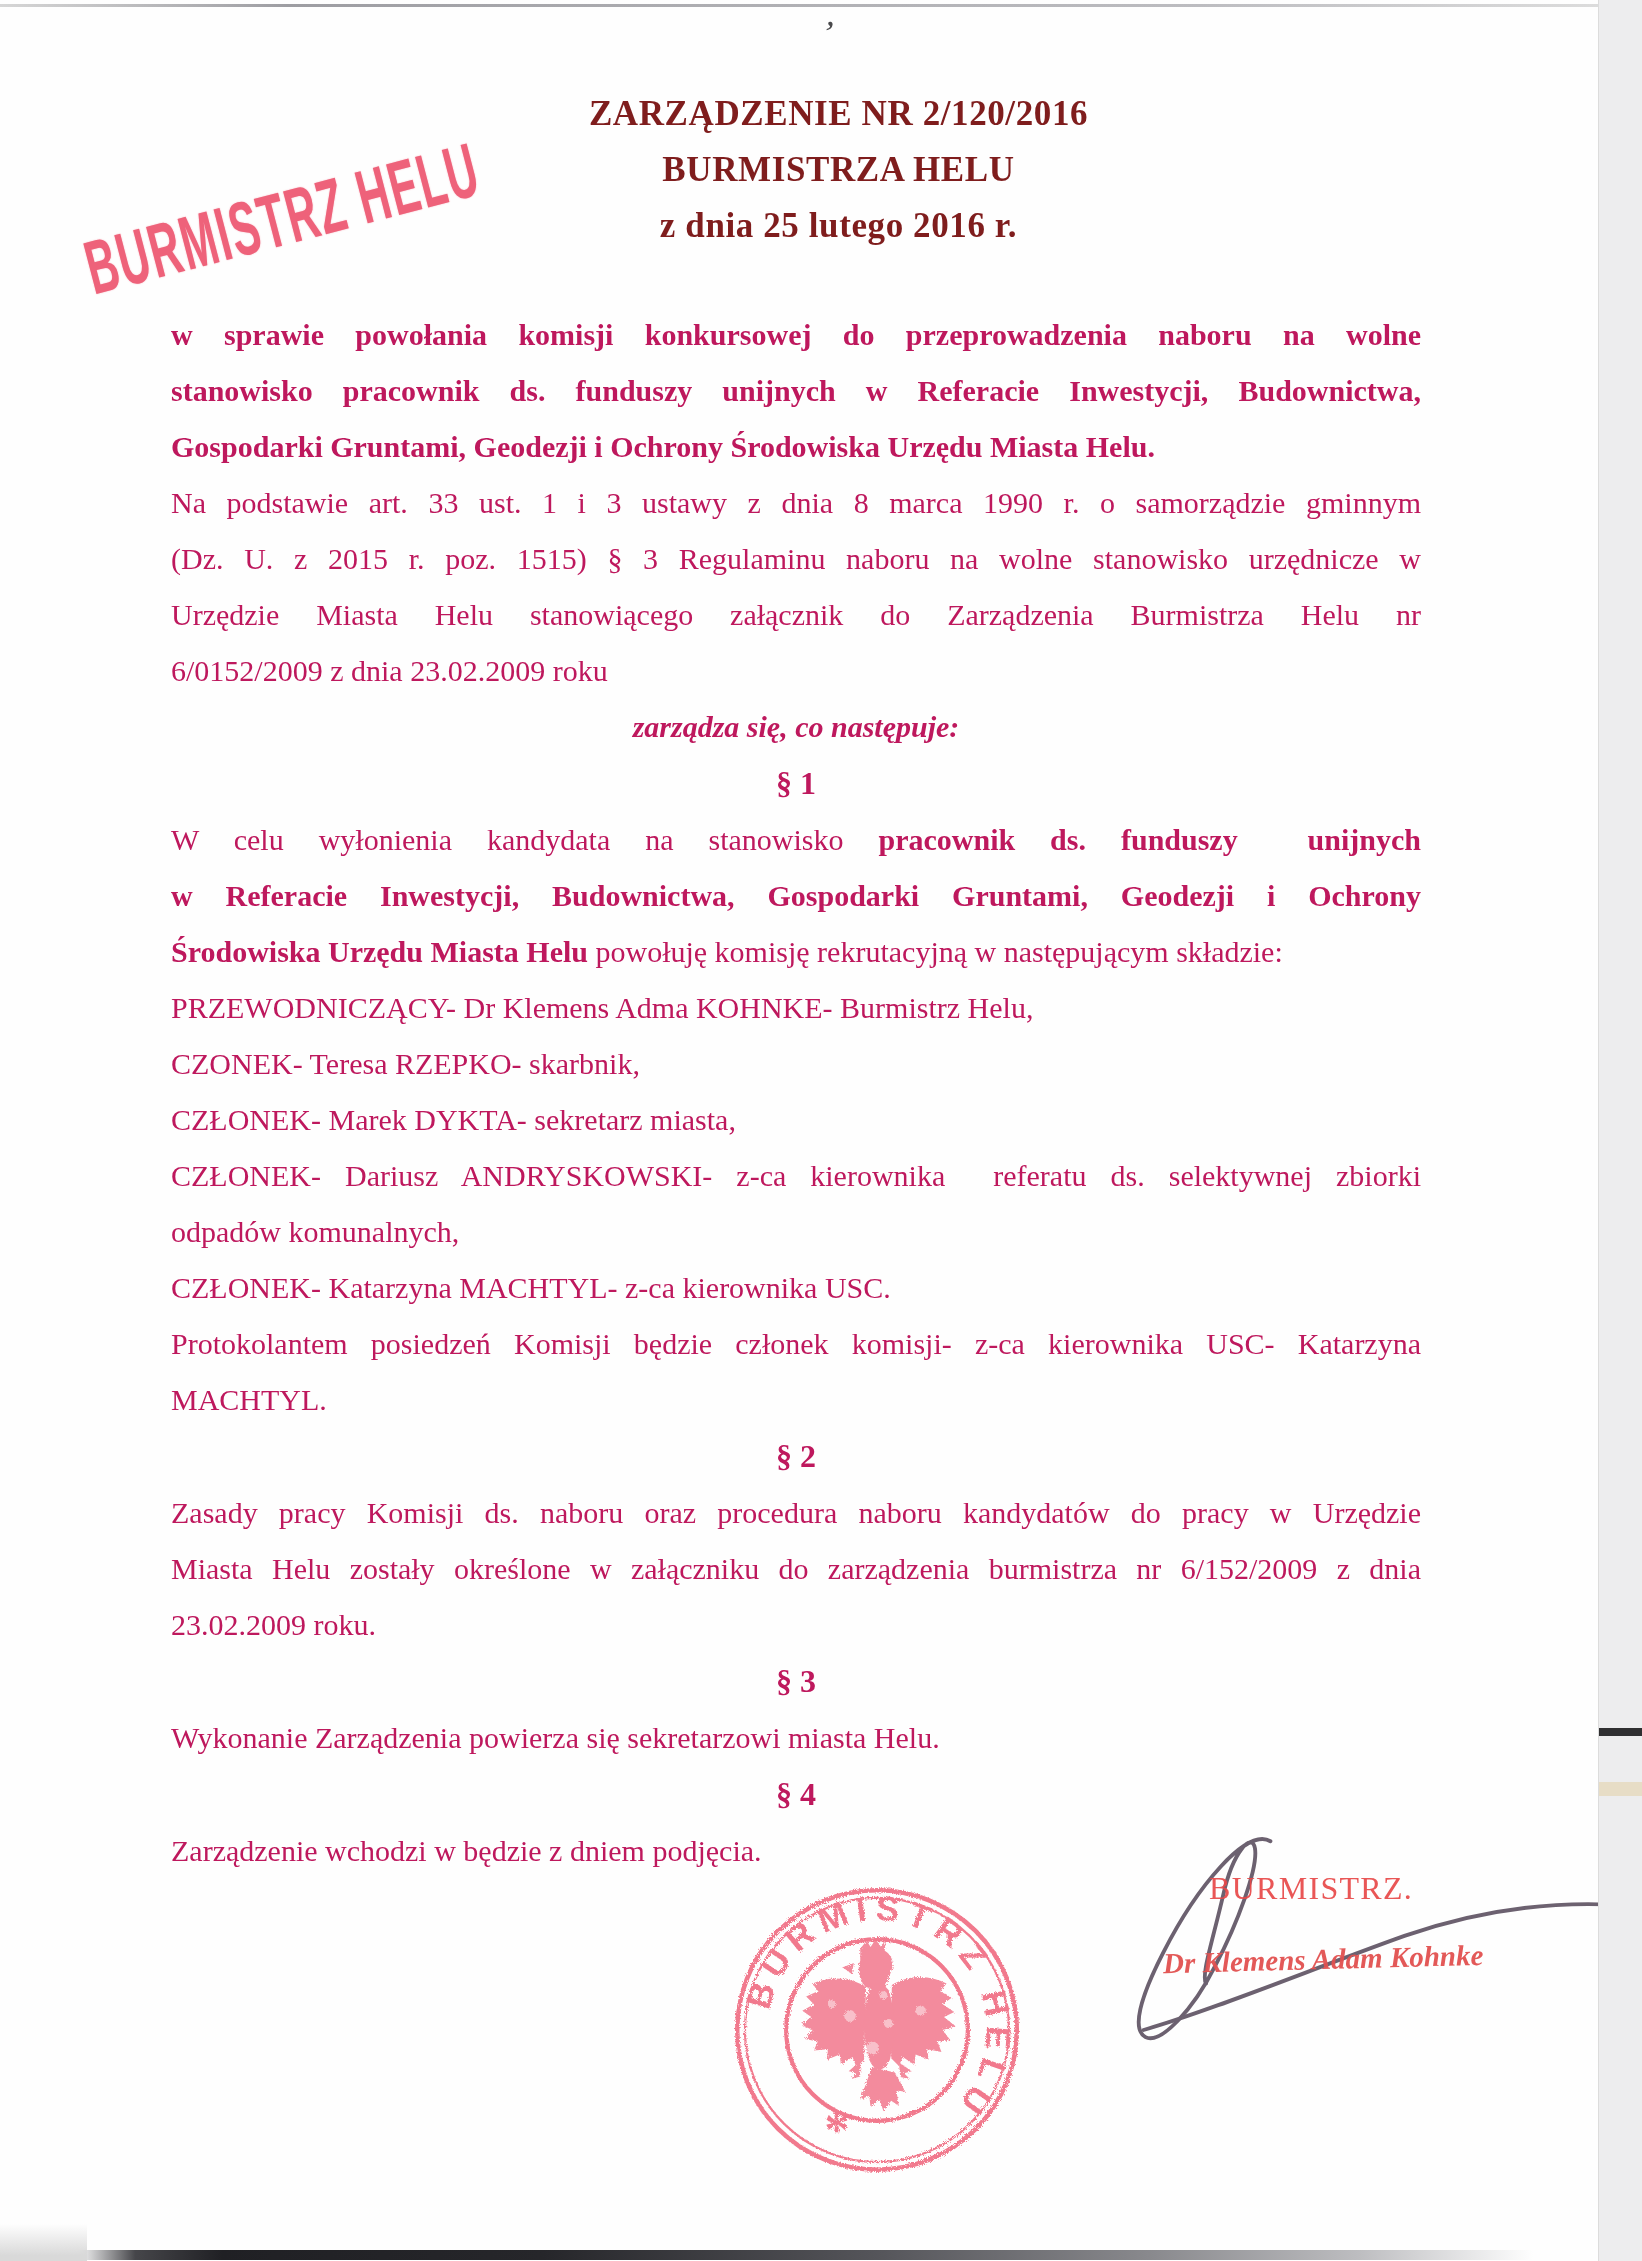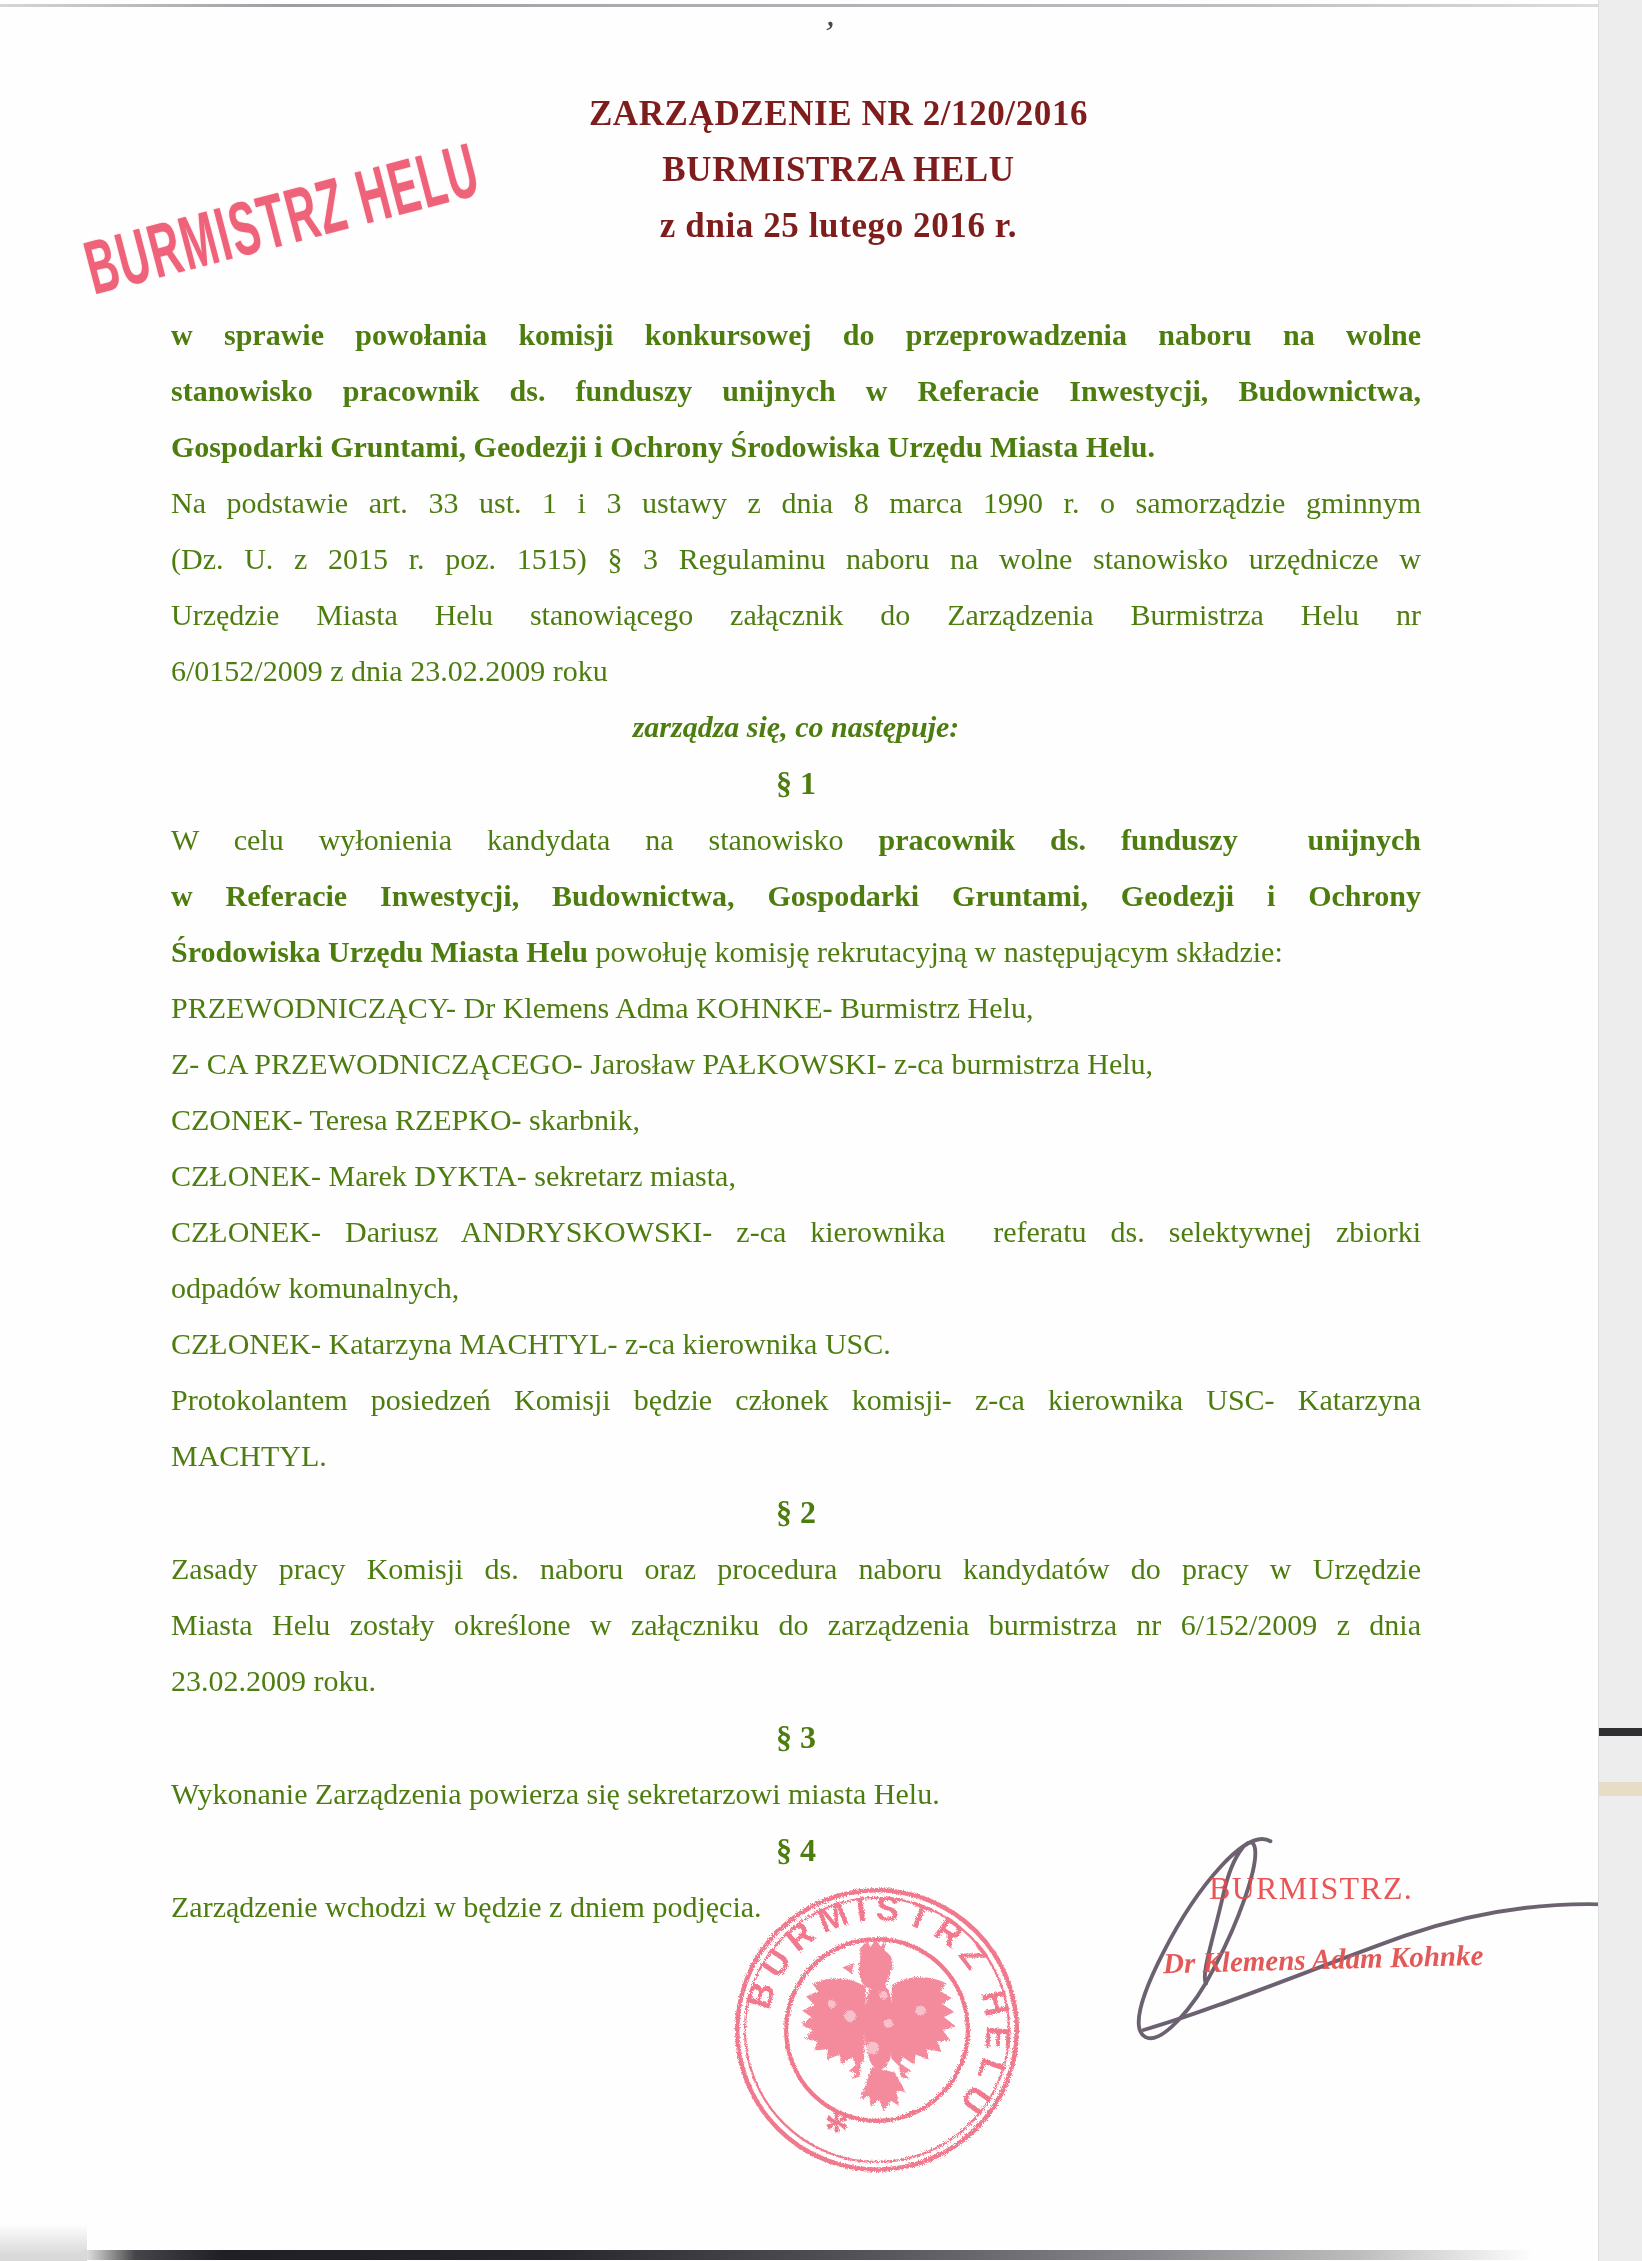--- a/index.html
+++ b/index.html
@@ -50,21 +50,21 @@
   }
   
   .title{
     position:absolute;left:0;top:86px;width:1643px;
     text-align:center;font-weight:bold;font-size:35px;line-height:56px;
     color:#7f1d1d;letter-spacing:0.6px;margin-left:17px;
   }
   
   .body-col{
     position:absolute;left:171px;top:307px;width:1250px;
-    font-size:30px;line-height:56px;color:#4d7c0f;
+    font-size:30px;line-height:56px;color:#be185d;
   }
   .ln{width:100%;}
   .j{text-align:justify;text-align-last:justify;}
   .c{text-align:center;}
   .b{font-weight:bold;}
   .i{font-style:italic;}
   .mark{font-size:32px;font-weight:bold;line-height:inherit;}
   
   .sig-title{
     position:absolute;left:1209px;top:1870px;
@@ -108,21 +108,20 @@
 
     <div class="ln c b i">zarządza się, co następuje:</div>
 
     <div class="ln c"><span class="mark">§ 1</span></div>
 
     <div class="ln j"><span>W celu wyłonienia kandydata na stanowisko </span><span class="b">pracownik ds. funduszy&nbsp; unijnych</span></div>
     <div class="ln j b">w Referacie Inwestycji, Budownictwa, Gospodarki Gruntami, Geodezji i Ochrony</div>
     <div class="ln"><span class="b">Środowiska Urzędu Miasta Helu</span><span> powołuję komisję rekrutacyjną w następującym składzie:</span></div>
 
     <div class="ln">PRZEWODNICZĄCY- Dr Klemens Adma KOHNKE- Burmistrz Helu,</div>
-    <div class="ln">Z- CA PRZEWODNICZĄCEGO- Jarosław PAŁKOWSKI- z-ca burmistrza Helu,</div>
     <div class="ln">CZONEK- Teresa RZEPKO- skarbnik,</div>
     <div class="ln">CZŁONEK- Marek DYKTA- sekretarz miasta,</div>
     <div class="ln j">CZŁONEK- Dariusz ANDRYSKOWSKI- z-ca kierownika&nbsp; referatu ds. selektywnej zbiorki</div>
     <div class="ln">odpadów komunalnych,</div>
     <div class="ln">CZŁONEK- Katarzyna MACHTYL- z-ca kierownika USC.</div>
 
     <div class="ln j">Protokolantem posiedzeń Komisji będzie członek komisji- z-ca kierownika USC- Katarzyna</div>
     <div class="ln">MACHTYL.</div>
 
     <div class="ln c"><span class="mark">§ 2</span></div>

